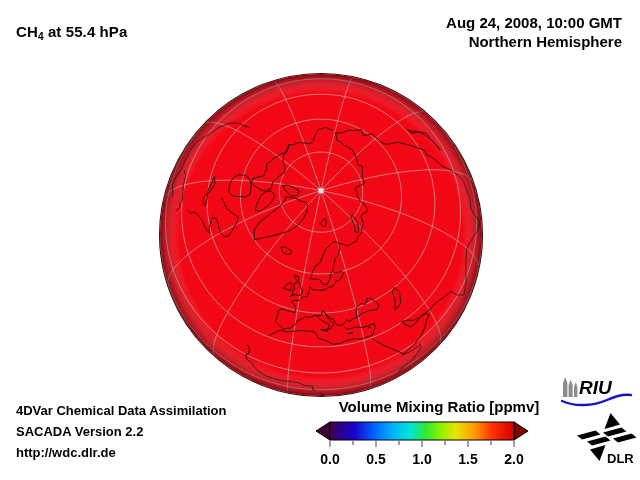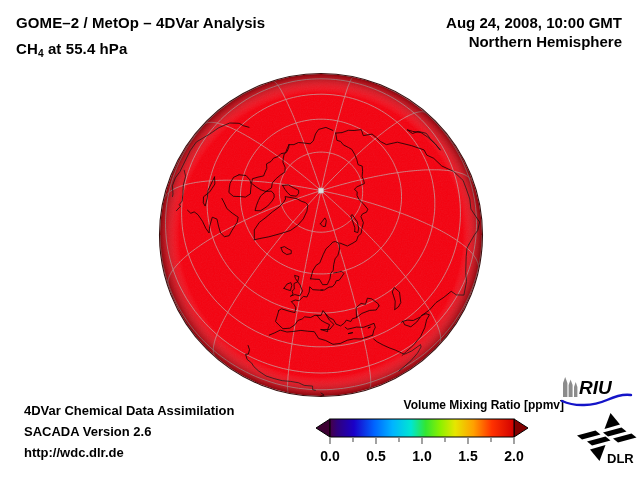--- a/index.html
+++ b/index.html
@@ -15,38 +15,37 @@
   .hdr-left .l2{margin-top:9px;}
   .hdr-right{position:absolute;right:18px;top:14px;font-size:15px;font-weight:bold;text-align:right;}
   .hdr-right .l2{margin-top:2px;}
   sub{font-size:.68em;vertical-align:baseline;position:relative;top:.26em;}
 
   
   #globe-wrap{position:absolute;left:158px;top:72px;width:326px;height:326px;}
   #globe-svg{display:block;width:326px;height:326px;}
 
   
-  .foot-left{position:absolute;left:16px;top:400px;font-size:13px;font-weight:bold;line-height:21px;margin-left:8px;}
+  .foot-left{position:absolute;left:16px;top:400px;font-size:13px;font-weight:bold;line-height:21px;}
 
   
   .cb-block{position:absolute;left:300px;top:398px;width:250px;}
-  .cb-title{font-size:12px;font-weight:bold;text-align:right;width:250px;margin-left:14px;}
+  .cb-title{font-size:15px;font-weight:bold;text-align:center;width:250px;margin-left:14px;}
   #cb-svg{display:block;margin-top:5px;}
 
   
   .riu{position:absolute;left:559px;top:374px;width:74px;height:34px;}
   .dlr{position:absolute;left:574px;top:412px;width:66px;height:54px;}
 </style>
 </head>
 <body>
 
 <div class="page">
 
   <div class="hdr-left">
-    <div>GOME–2 / MetOp – 4DVar Analysis</div>
     <div class="l2"><span>CH</span><sub>4</sub><span> at 55.4 hPa</span></div>
   </div>
 
   <div class="hdr-right">
     <div>Aug 24, 2008, 10:00 GMT</div>
     <div class="l2">Northern Hemisphere</div>
   </div>
 
   <div id="globe-wrap">
     <svg id="globe-svg" viewBox="0 0 326 326">
@@ -132,21 +131,21 @@
           </g>
       </g>
       <circle cx="163" cy="163" r="161" fill="url(#edgeshade)"></circle>
       <circle cx="163" cy="163" r="161.5" fill="none" stroke="#3a1010" stroke-width="1.1"></circle>
       <rect id="polemark" x="160.5" y="116.1" width="5" height="5" fill="#dcdcdc" stroke="#b4b4b4" stroke-width="0.5"></rect>
     </svg>
   </div>
 
   <div class="foot-left">
     <div>4DVar Chemical Data Assimilation</div>
-    <div>SACADA Version 2.6</div>
+    <div>SACADA Version 2.2</div>
     <div>http://wdc.dlr.de</div>
   </div>
 
   <div class="cb-block">
     <div class="cb-title">Volume Mixing Ratio [ppmv]</div>
     <svg id="cb-svg" width="250" height="52" viewBox="0 0 250 52">
       <defs>
           <linearGradient id="cbgrad" x1="0" y1="0" x2="1" y2="0">
             <stop offset="0%" stop-color="#460046"></stop>
             <stop offset="4%" stop-color="#30007d"></stop>

